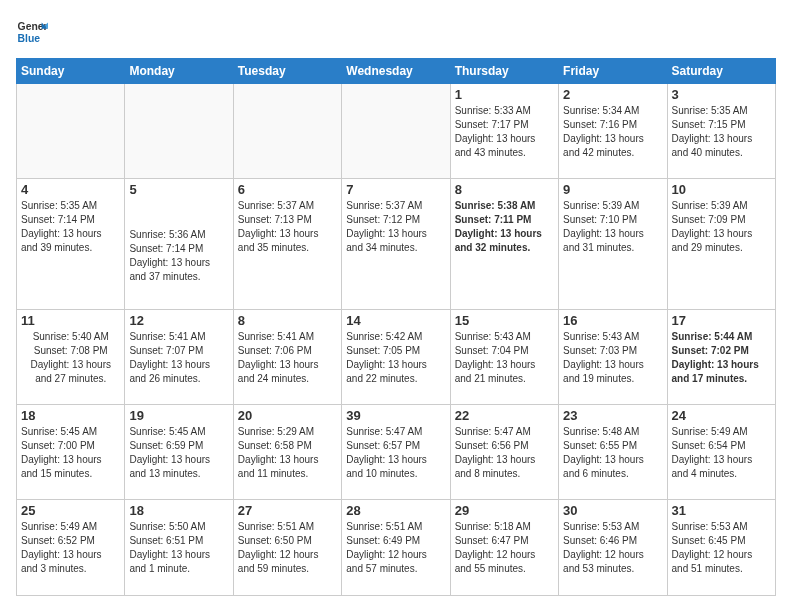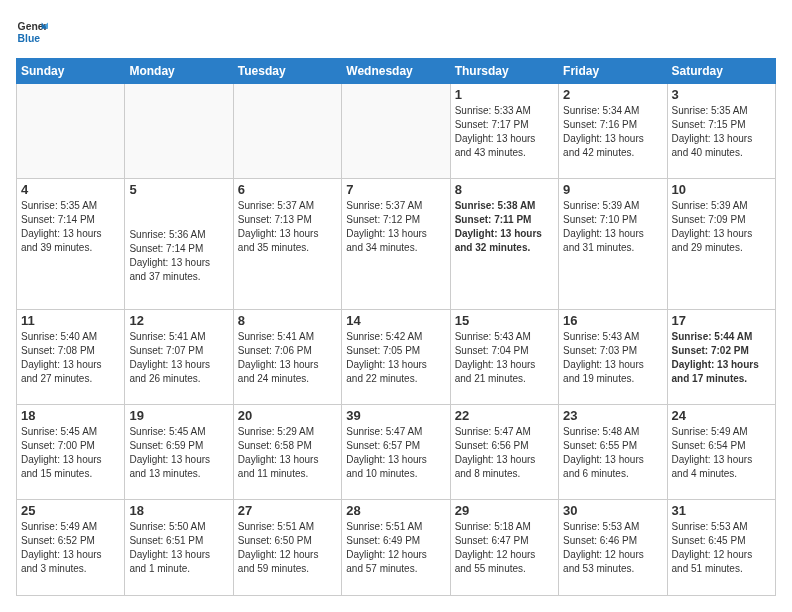--- a/index.html
+++ b/index.html
@@ -195,21 +195,21 @@
             <span class="day-num">10</span>
             <div class="day-info" style="white-space: pre-line;">Sunrise: 5:39 AM
 Sunset: 7:09 PM
 Daylight: 13 hours
 and 29 minutes.</div>
           </td>
         </tr>
         <tr>
           <td>
             <span class="day-num">11</span>
-            <div class="day-info" style="white-space: pre-line;">Sunrise: 5:40 AM
+            <div class="day-info" style="white-space: pre-line; text-align: center;">Sunrise: 5:40 AM
 Sunset: 7:08 PM
 Daylight: 13 hours
 and 27 minutes.</div>
           </td>
           <td>
             <span class="day-num">12</span>
             <div class="day-info" style="white-space: pre-line;">Sunrise: 5:41 AM
 Sunset: 7:07 PM
 Daylight: 13 hours
 and 26 minutes.</div>

